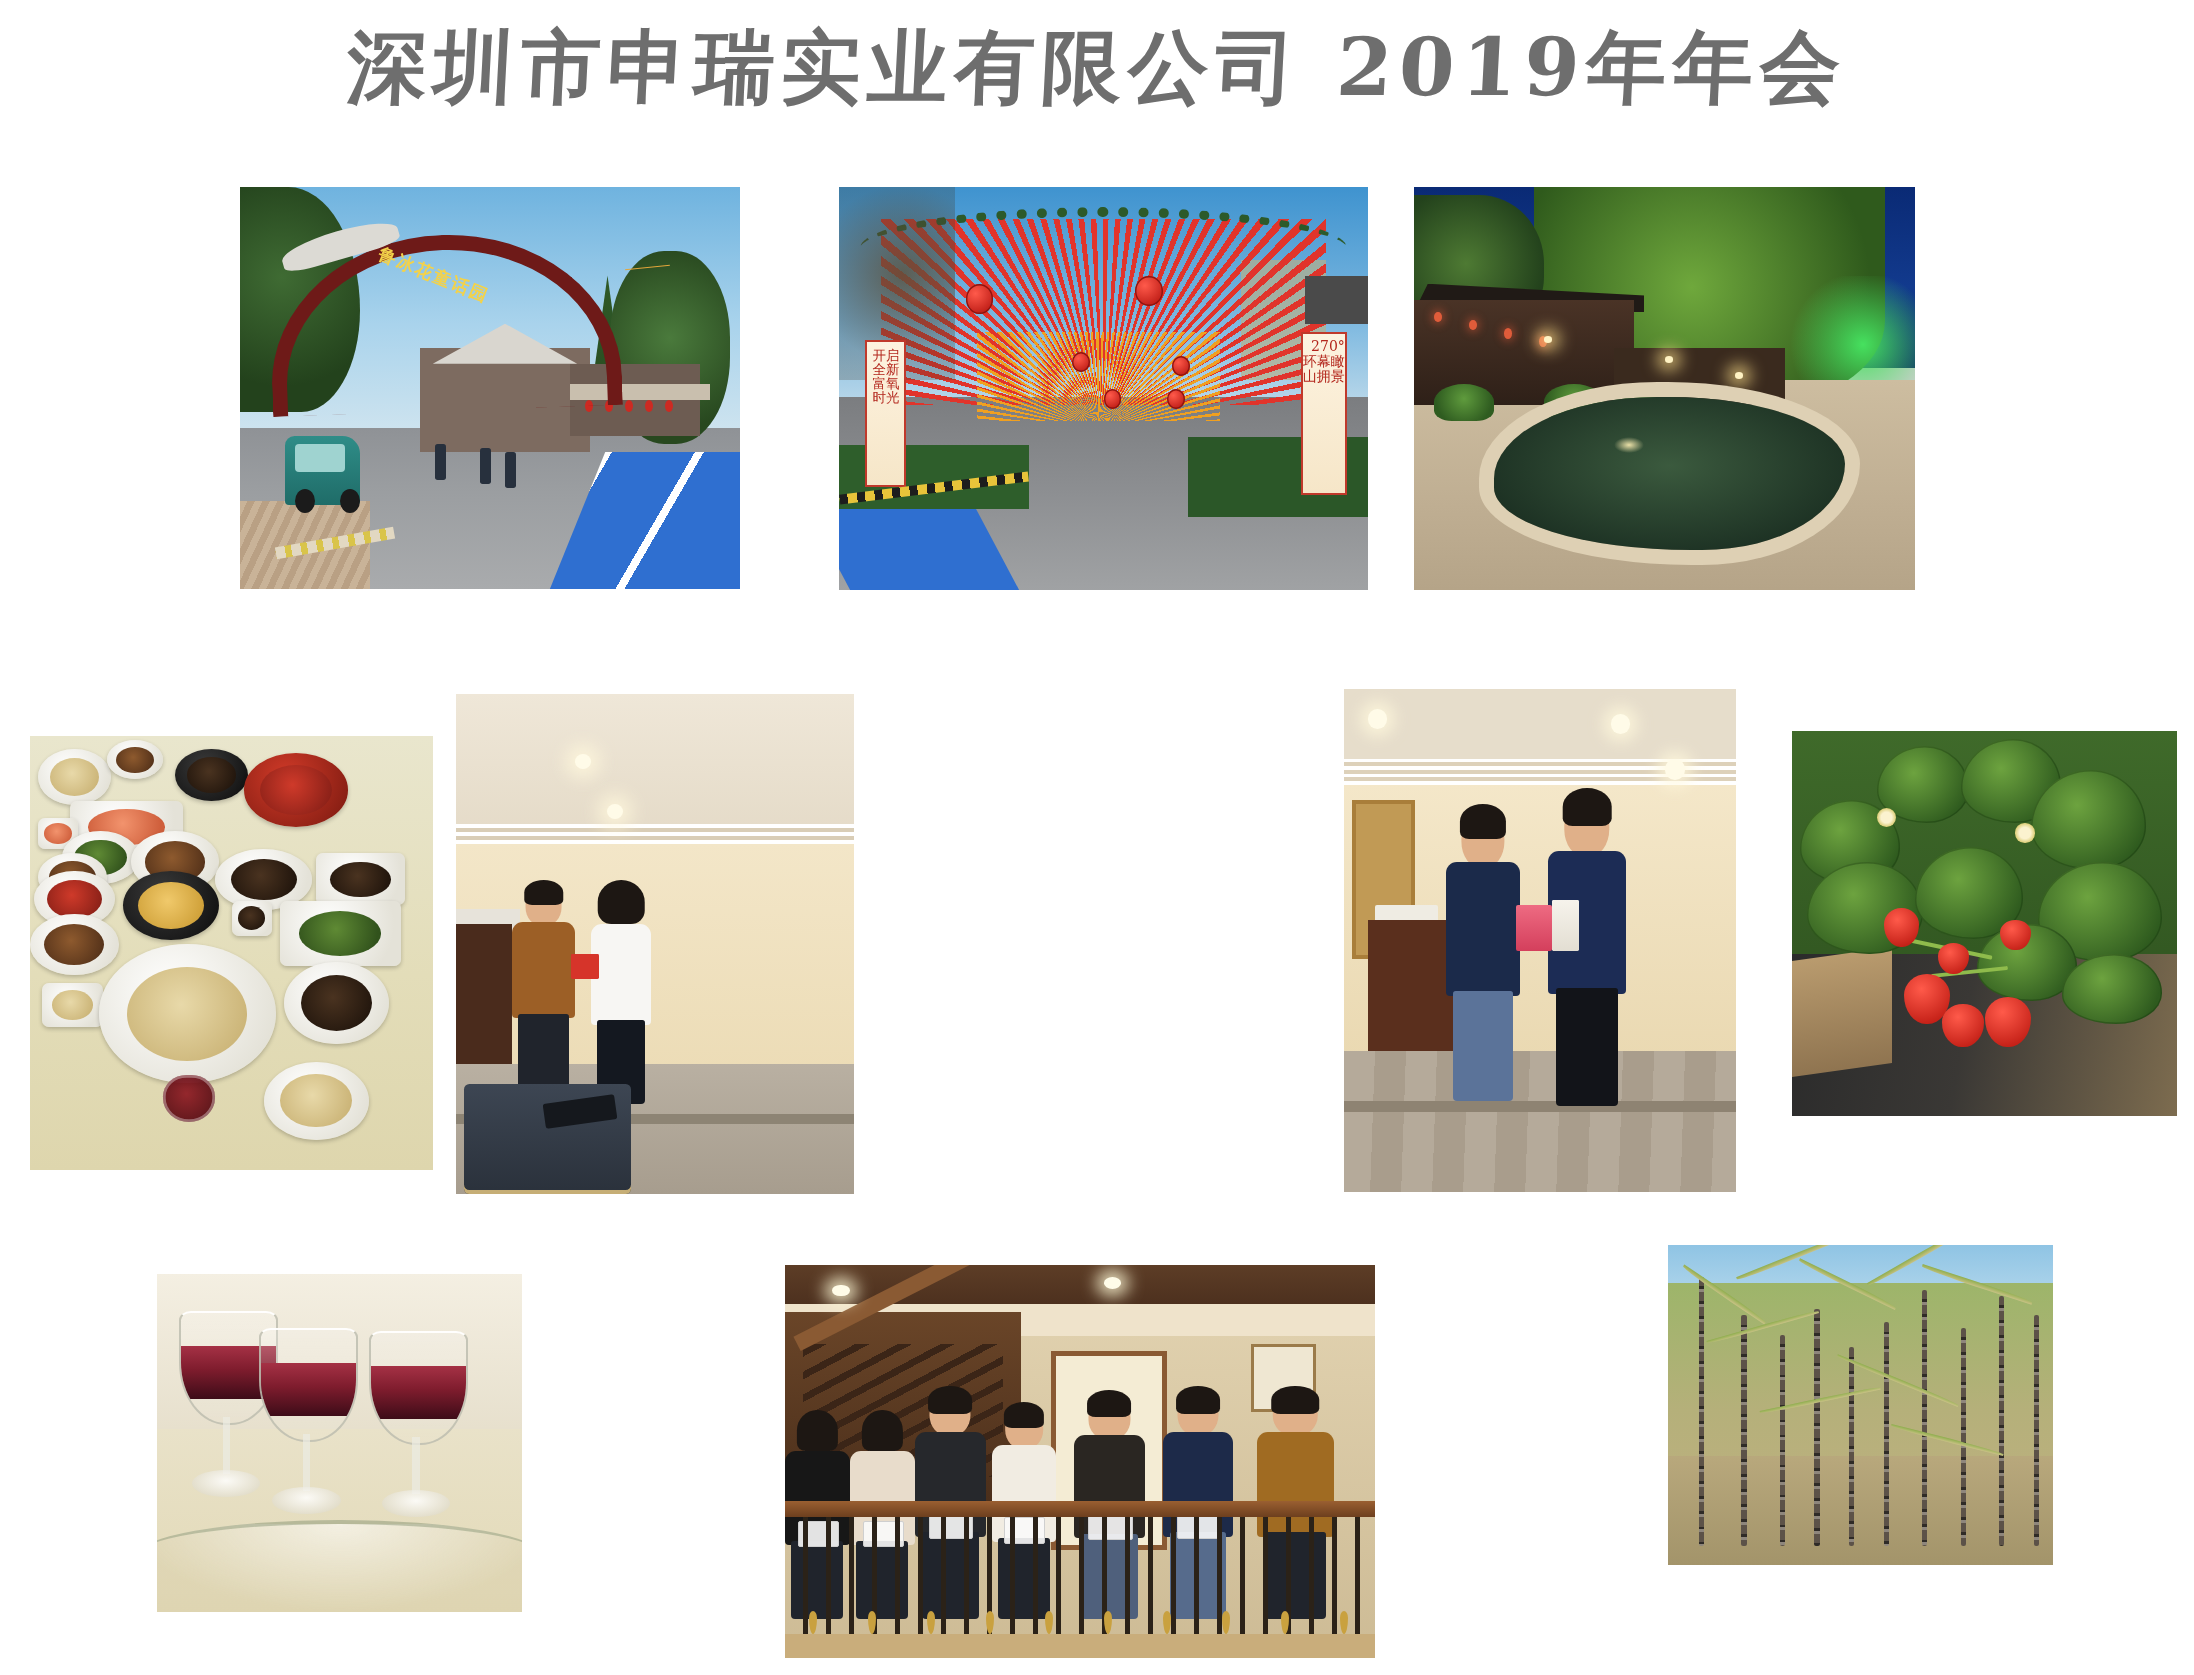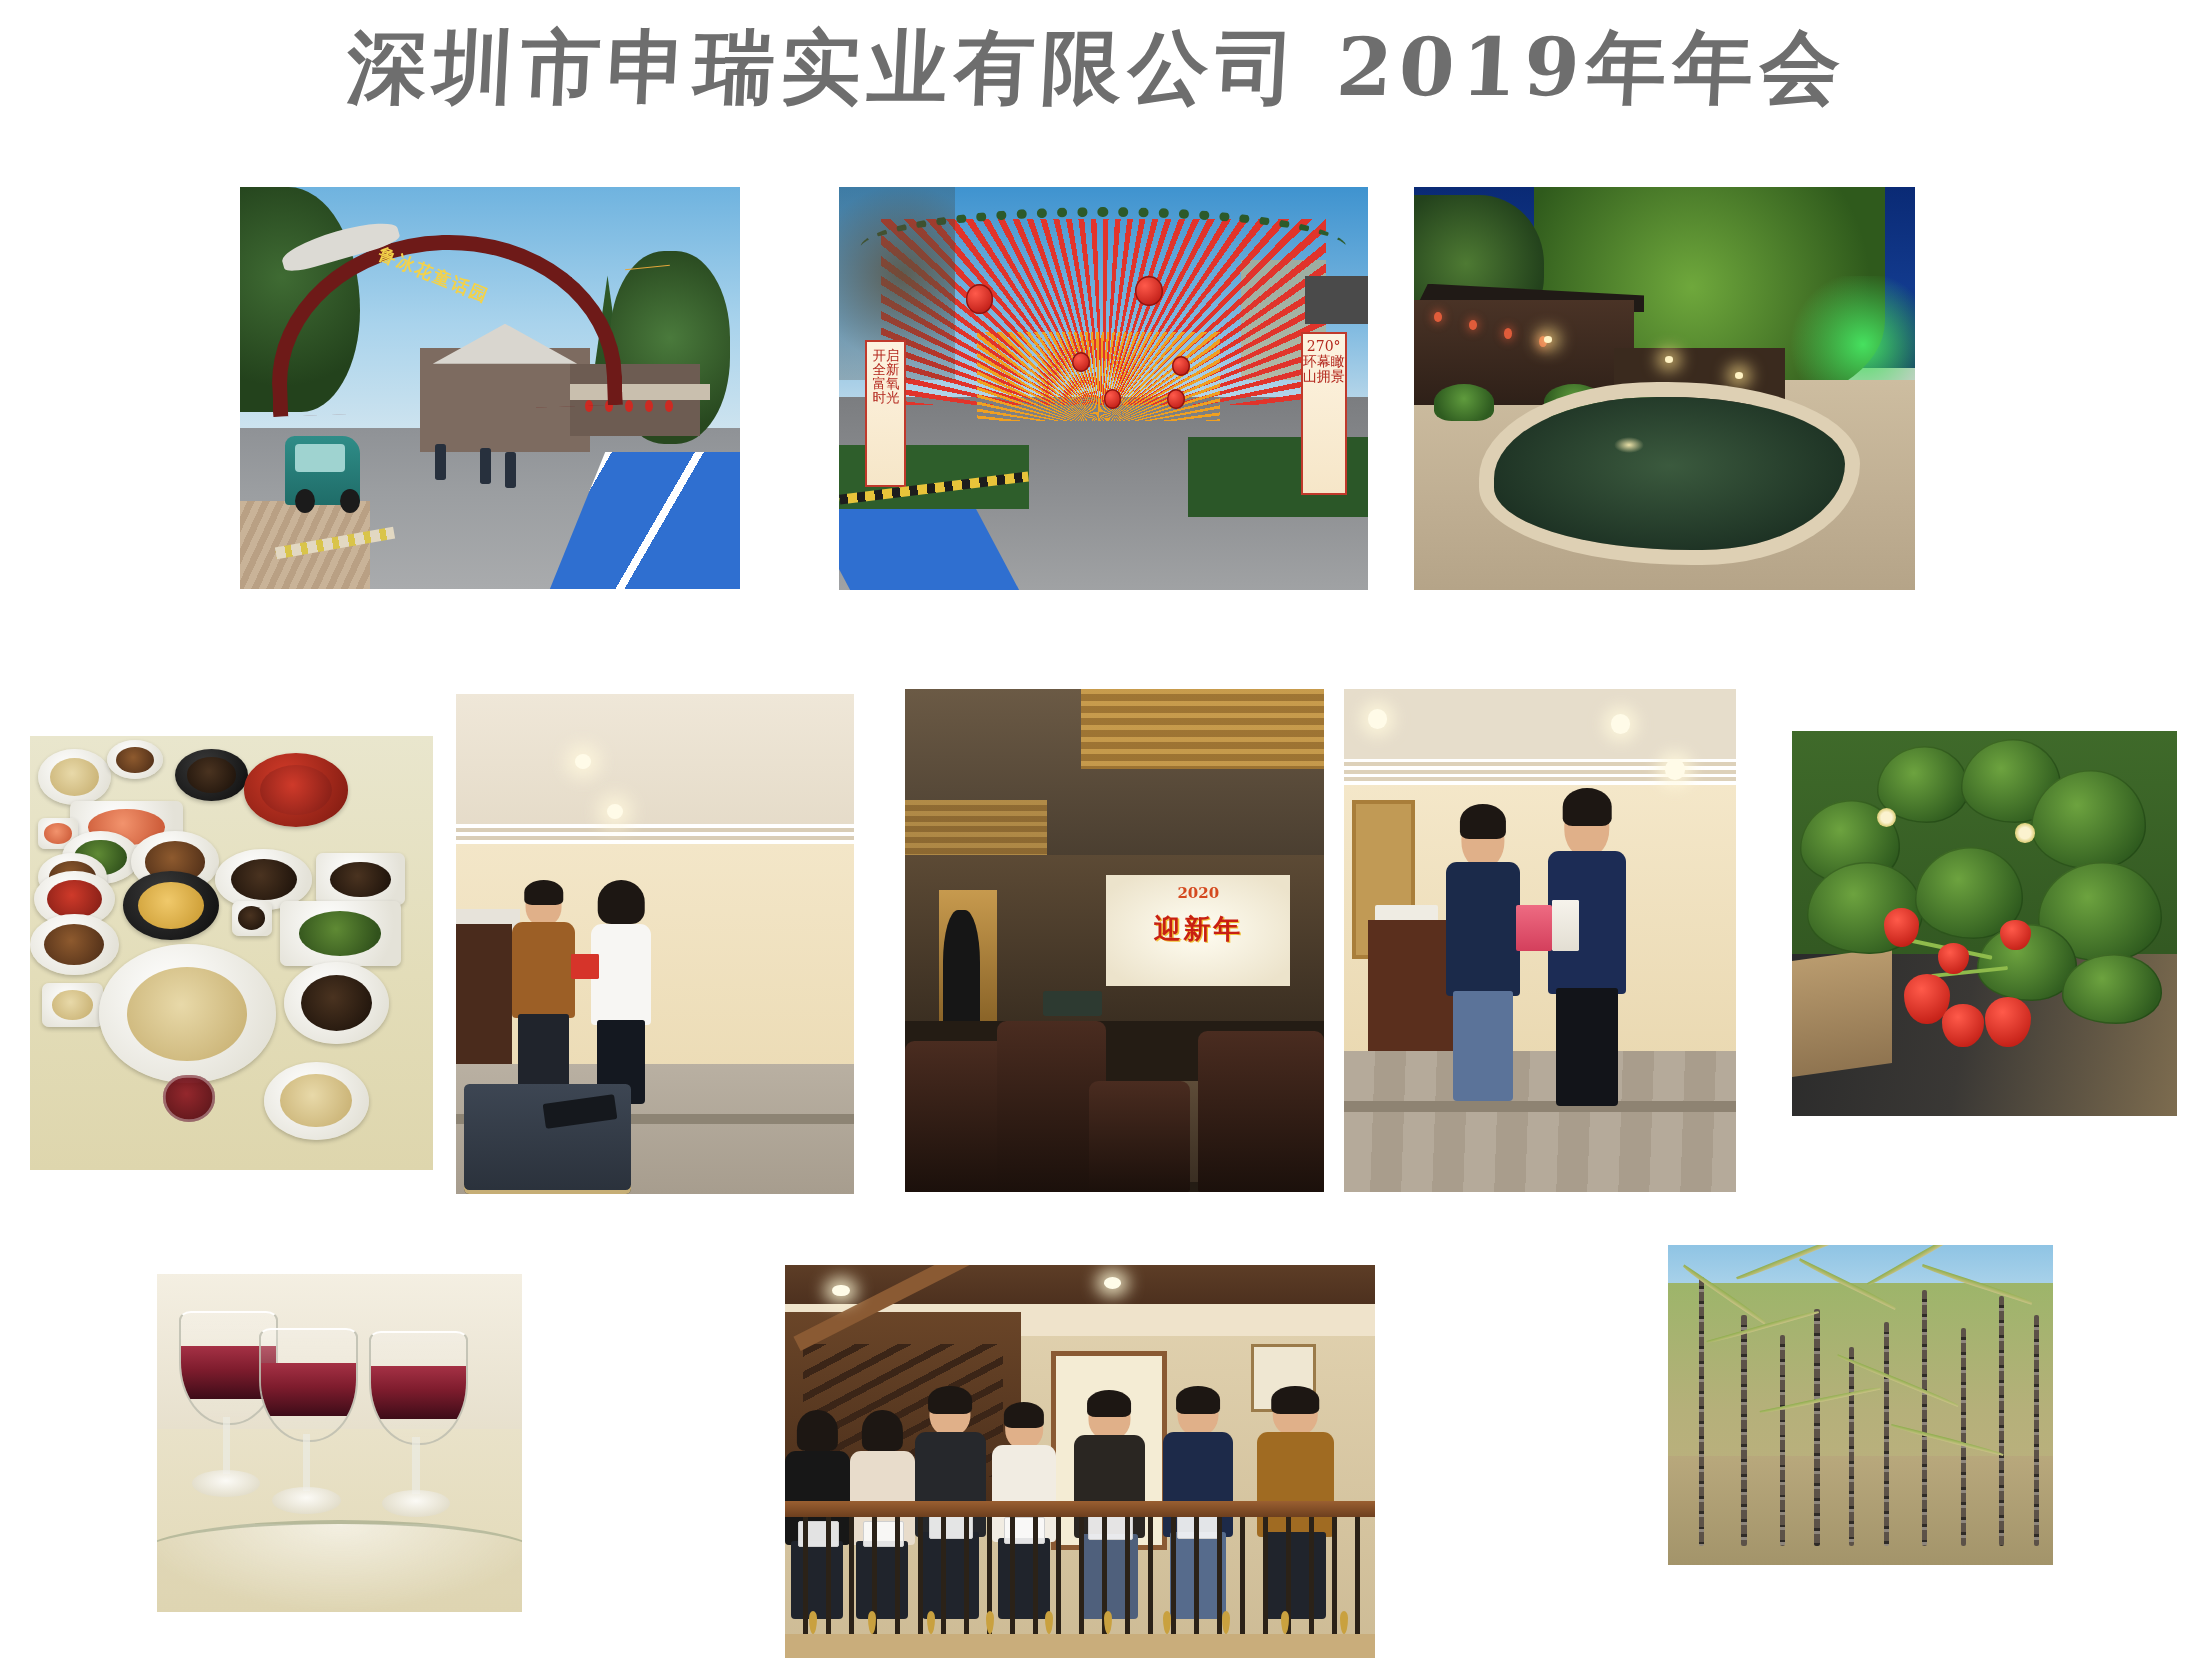--- a/index.html
+++ b/index.html
@@ -114,21 +114,21 @@
   .p2-lan   { position:absolute; width:5.2%; height:7.5%;
               background: radial-gradient(circle at 35% 32%, #ff5a4b, #c11f18 75%);
               border-radius: 50%; box-shadow: 0 0 0 1.4px #8e1410 inset; }
   .p2-lan.sm{ width:3.4%; height:5%; }
   .p2-bannerL{ left:5%; top:38%; width:7%; height:34%;
               background: linear-gradient(#fdf3e0,#f6e6c8); border:2px solid #c0392b;
               color:#b3271d; font-size:13.5px; line-height:1.05; text-align:center;
               padding-top:5.4px; font-family:"DejaVu Serif", serif; }
   .p2-bannerR{ right:4%; top:36%; width:8%; height:38%;
               background: linear-gradient(#fdf3e0,#f6e6c8); border:2px solid #c0392b;
-              color:#b3271d; font-size:14px; line-height:1.05; text-align:center;
+              color:#b3271d; font-size:14px; line-height:1.05; text-align:right;
               padding-top:5.4px; font-family:"DejaVu Serif", serif; }
   .p2-treeL { left:0; top:0; width:22%; height:48%;
               background: radial-gradient(circle at 55% 45%, rgba(90,80,60,.85), rgba(60,55,40,.25) 72%); }
   .p2-bldg  { right:8%; top:18%; width:16%; height:30%; background:#b6b08a; opacity:.7; }
   .p2-canopy{ right:0; top:22%; width:12%; height:12%; background:#4a4a4a; }
   .p2-kerb  { left:0; bottom:24%; width:36%; height:2.5%;
               background: repeating-linear-gradient(90deg,#1d1d1d 0 8px,#e8c43a 8px 17.6px);
               transform: rotate(-7deg); }
 
   
@@ -535,42 +535,20 @@
         <div class="p-hair" style="height:20%; width:78%; border-radius:50% 50% 30% 30%;"></div>
         <div class="p-body" style="background:#f7f6f3;"></div>
         <div class="p-legs" style="background:#141820;"></div>
       </div>
       <div class="rm-cert" style="left:29%; top:52%;"></div>
       <div class="lay rm-proj"></div>
       <div class="lay rm-remote"></div>
     </div>
   </div>
 
-  <div class="photo" style="left:905px; top:689px; width:419px; height:503px;">
-    <div class="scene">
-      <div class="lay dk-bg"></div>
-      <div class="lay dk-ceil"></div>
-      <div class="lay dk-ceil-gold"></div>
-      <div class="lay dk-ceil-gold2"></div>
-      <div class="lay dk-wall"></div>
-      <div class="lay dk-door"></div>
-      <div class="lay dk-man"></div>
-      <div class="lay dk-screen">
-        <div class="dk-scr-year">2020</div>
-        <div class="dk-scr-main">迎新年</div>
-      </div>
-      <div class="lay dk-floor"></div>
-      <div class="lay dk-aisle"></div>
-      <div class="lay dk-proj"></div>
-      <div class="dk-chair" style="left:0%;  width:26%; height:30%;"></div>
-      <div class="dk-chair" style="left:22%; width:26%; height:34%;"></div>
-      <div class="dk-chair" style="left:44%; width:24%; height:22%;"></div>
-      <div class="dk-chair" style="left:70%; width:30%; height:32%;"></div>
-    </div>
-  </div>
 
   <div class="photo" style="left:1344px; top:689px; width:392px; height:503px;">
     <div class="scene">
       <div class="lay aw-ceil"></div>
       <div class="lay aw-cornice"></div>
       <div class="lay aw-wall"></div>
       <div class="lay aw-floor"></div>
       <div class="lay aw-floorline"></div>
       <div class="lay aw-hl" style="left:6%;  top:4%;"></div>
       <div class="lay aw-hl" style="left:68%; top:5%;"></div>

